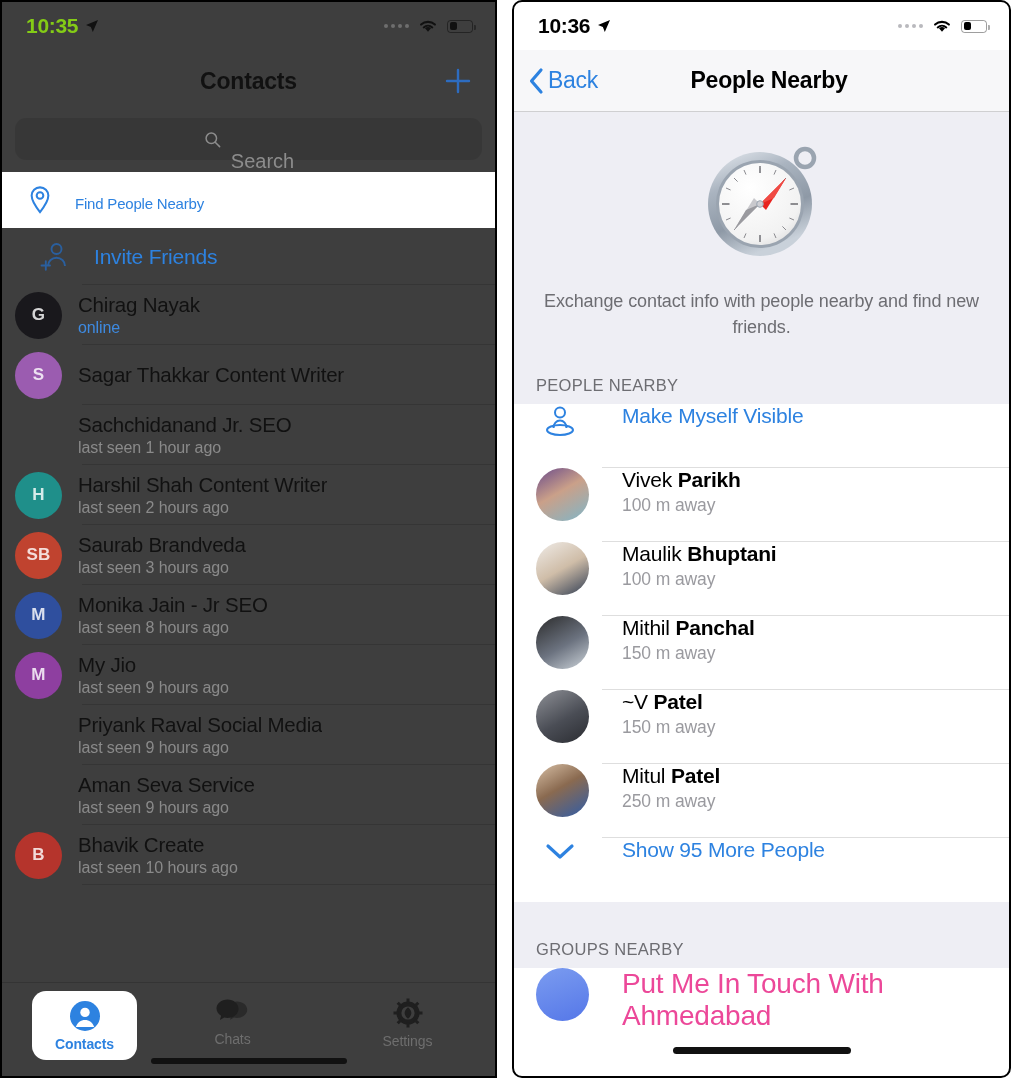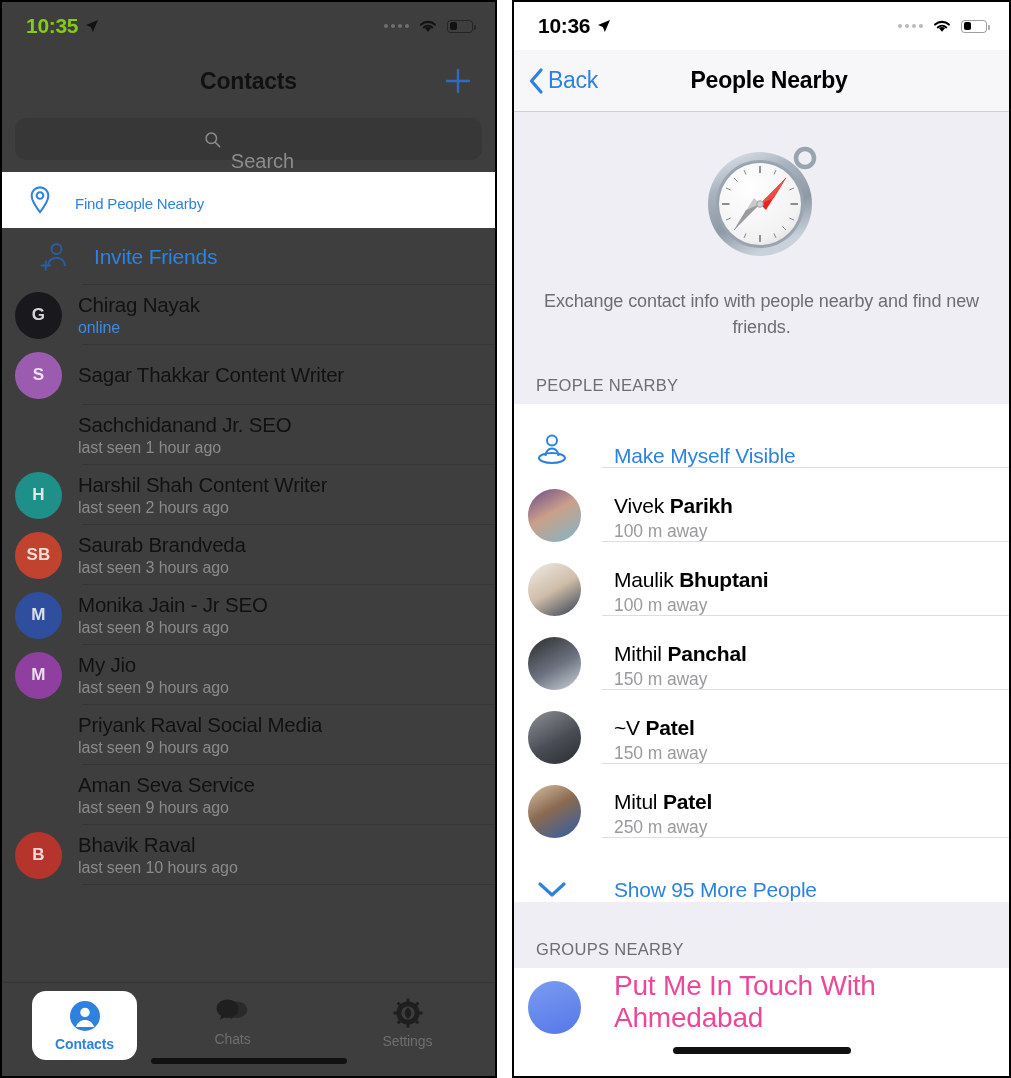--- a/index.html
+++ b/index.html
@@ -17,21 +17,21 @@
     height: 1078px;
     overflow: hidden;
     border-left: 2px solid #000;
     border-right: 2px solid #000;
     border-top: 2px solid #000;
     border-bottom: 2px solid #000;
     background: #fff;
   }
   .panel-left  { width: 497px; }
   .gap { width: 15px; height:1078px; background:#fff; }
-  .panel-right { width: 499px; }
+  .panel-right { width: 499px; border-radius: 10px; }
   .dimmed { background:#3e3e3e; }
 
   
   .statusbar {
     height: 48px; display:flex; align-items:center; justify-content:space-between;
     padding: 0 22px 0 24px;
   }
   .sb-time { font-size: 21px; font-weight: 700; letter-spacing:-0.3px; display:flex; align-items:center; gap:6px;}
   .sb-right { display:flex; align-items:center; gap:8px; }
   .dots { display:flex; gap:3px; align-items:center; }
@@ -128,21 +128,21 @@
   .back-btn .blabel { font-size:23px; letter-spacing:-0.3px; }
 
   .hero { background:#eeeef4; padding: 26px 0 22px 0; text-align:center; }
   .hero .desc {
     margin-top: 22px; font-size:18px; color:#6d6d72; line-height:1.45; letter-spacing:-0.1px;
   }
   .section-hdr {
     background:#eeeef4; padding: 14px 0 9px 22px; font-size:16.5px; color:#6d6d72; letter-spacing:0.3px;
   }
   .r-list { background:#fff; }
-  .r-row { display:flex; align-items:flex-end; padding-left: 14px; position:relative; min-height: 74px; }
+  .r-row { display:flex; align-items:flex-start; padding-left: 22px; position:relative; min-height: 74px; }
   .r-row.action { min-height: 64px; }
   .r-sep { position:absolute; left: 88px; right:0; bottom:0; height:1px; background: rgba(0,0,0,0.13); }
   .r-ava {
     width: 53px; height:53px; border-radius:50%; flex:0 0 53px; margin-right: 33px;
     overflow:hidden; position:relative; background:#ccc;
   }
   .r-icon { width: 48px; flex:0 0 48px; margin-right: 38px; display:flex; justify-content:center; }
   .r-txt { display:flex; flex-direction:column; gap:3px; }
   .r-name { font-size: 21px; color:#000; letter-spacing:-0.2px; }
   .r-name b { font-weight:700; }
@@ -296,21 +296,21 @@
             <div class="avatar blank"></div>
             <div class="c-text">
               <span class="c-name">Aman Seva Service</span>
               <span class="c-sub">last seen 9 hours ago</span>
             </div>
             <div class="c-sep"></div>
           </div>
           <div class="c-row">
             <div class="avatar" style="background: rgb(181, 52, 44);">B</div>
             <div class="c-text">
-              <span class="c-name">Bhavik Raval</span>
+              <span class="c-name">Bhavik Create</span>
               <span class="c-sub">last seen 10 hours ago</span>
             </div>
             <div class="c-sep"></div>
           </div>
         </div>
     </div>
 
     <div class="tabbar dimmed">
       <div class="tab active">
         <svg width="32" height="32" viewBox="0 0 32 32">

